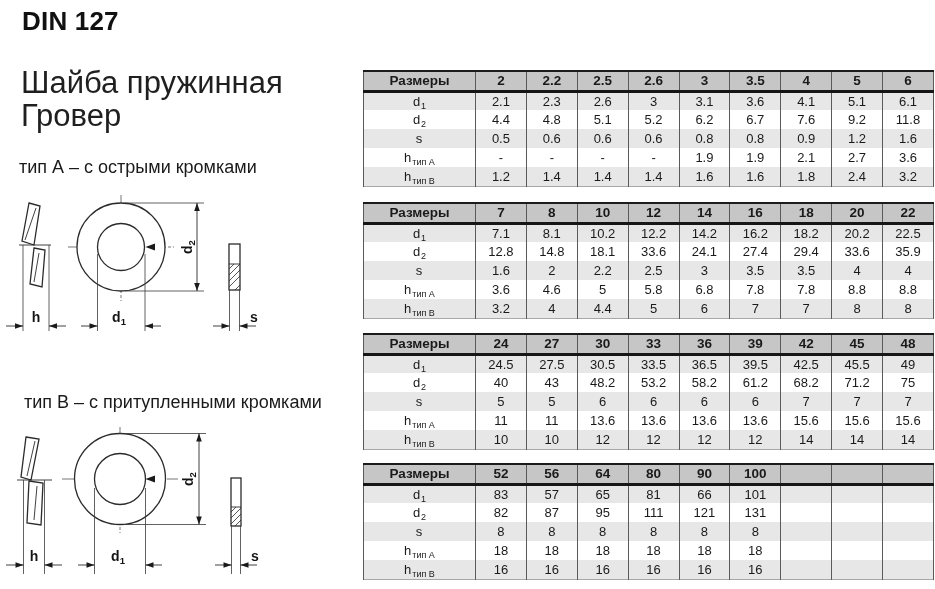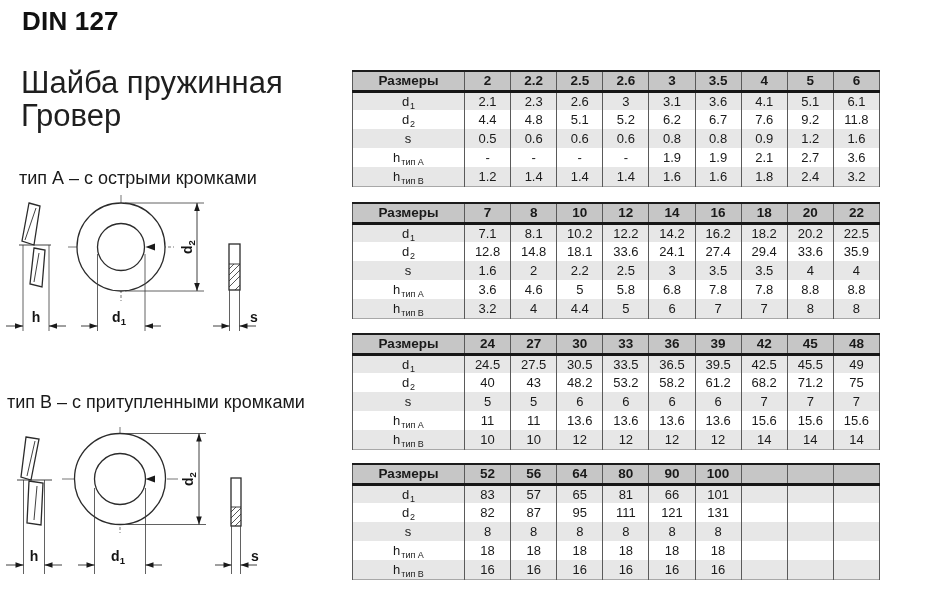--- a/index.html
+++ b/index.html
@@ -12,40 +12,40 @@
     position:absolute; left:22px; top:6px;
     font-size:26px; font-weight:700; color:#111; letter-spacing:0.2px;
   }
   .subtitle {
     position:absolute; left:21px; top:66px;
     font-size:31px; font-weight:400; color:#1f1f1f; line-height:33px;
   }
   .type-label {
     position:absolute; font-size:18px; font-weight:400; color:#1a1a1a; white-space:nowrap;
   }
-  .type-label.a { left:19px; top:157px;margin-top:11px; }
-  .type-label.b { left:7px; top:392px; }
+  .type-label.a { left:19px; top:157px; }
+  .type-label.b { left:24px; top:392px; }
   svg.draw { position:absolute; left:2px; }
   svg.draw.a { top:192px; }
   svg.draw.b { top:426px; }
   svg .outline { fill:#ffffff; stroke:#2b2b2b; stroke-width:1.3; }
   svg .thin    { stroke:#2b2b2b; stroke-width:0.9; fill:none; }
   svg .center  { stroke:#3a3a3a; stroke-width:0.7; fill:none; stroke-dasharray:14 2 3 2; }
   svg .ext     { stroke:#3a3a3a; stroke-width:0.8; fill:none; }
   svg .dim     { stroke:#2b2b2b; stroke-width:0.9; fill:none; }
   svg .ah      { fill:#1a1a1a; stroke:none; }
   svg .hatch   { stroke:#2b2b2b; stroke-width:0.8; fill:none; }
   svg text {
     font-family:"Liberation Sans", sans-serif; font-weight:700;
     font-size:14px; fill:#141414;
   }
   svg text .sub { font-size:9.5px; }
 
   table.dim-table {
-    position:absolute; left:352px; width:528px;
+    position:absolute; left:363px; width:571px;
     border-collapse:collapse; table-layout:fixed;
     font-size:13px; color:#1a1a1a; background:#fff;
     border-top:2px solid #1c1c1c;
     border-bottom:1px solid #a8a8a8;
     border-left:1px solid #5a5a5a; border-right:1px solid #5a5a5a;
   }
   table.t0 { top:70px; }  table.t1 { top:202px; }
   table.t2 { top:333px; } table.t3 { top:463px; }
   .dim-table th, .dim-table td {
     border-left:1px solid #5a5a5a; border-right:1px solid #5a5a5a;

